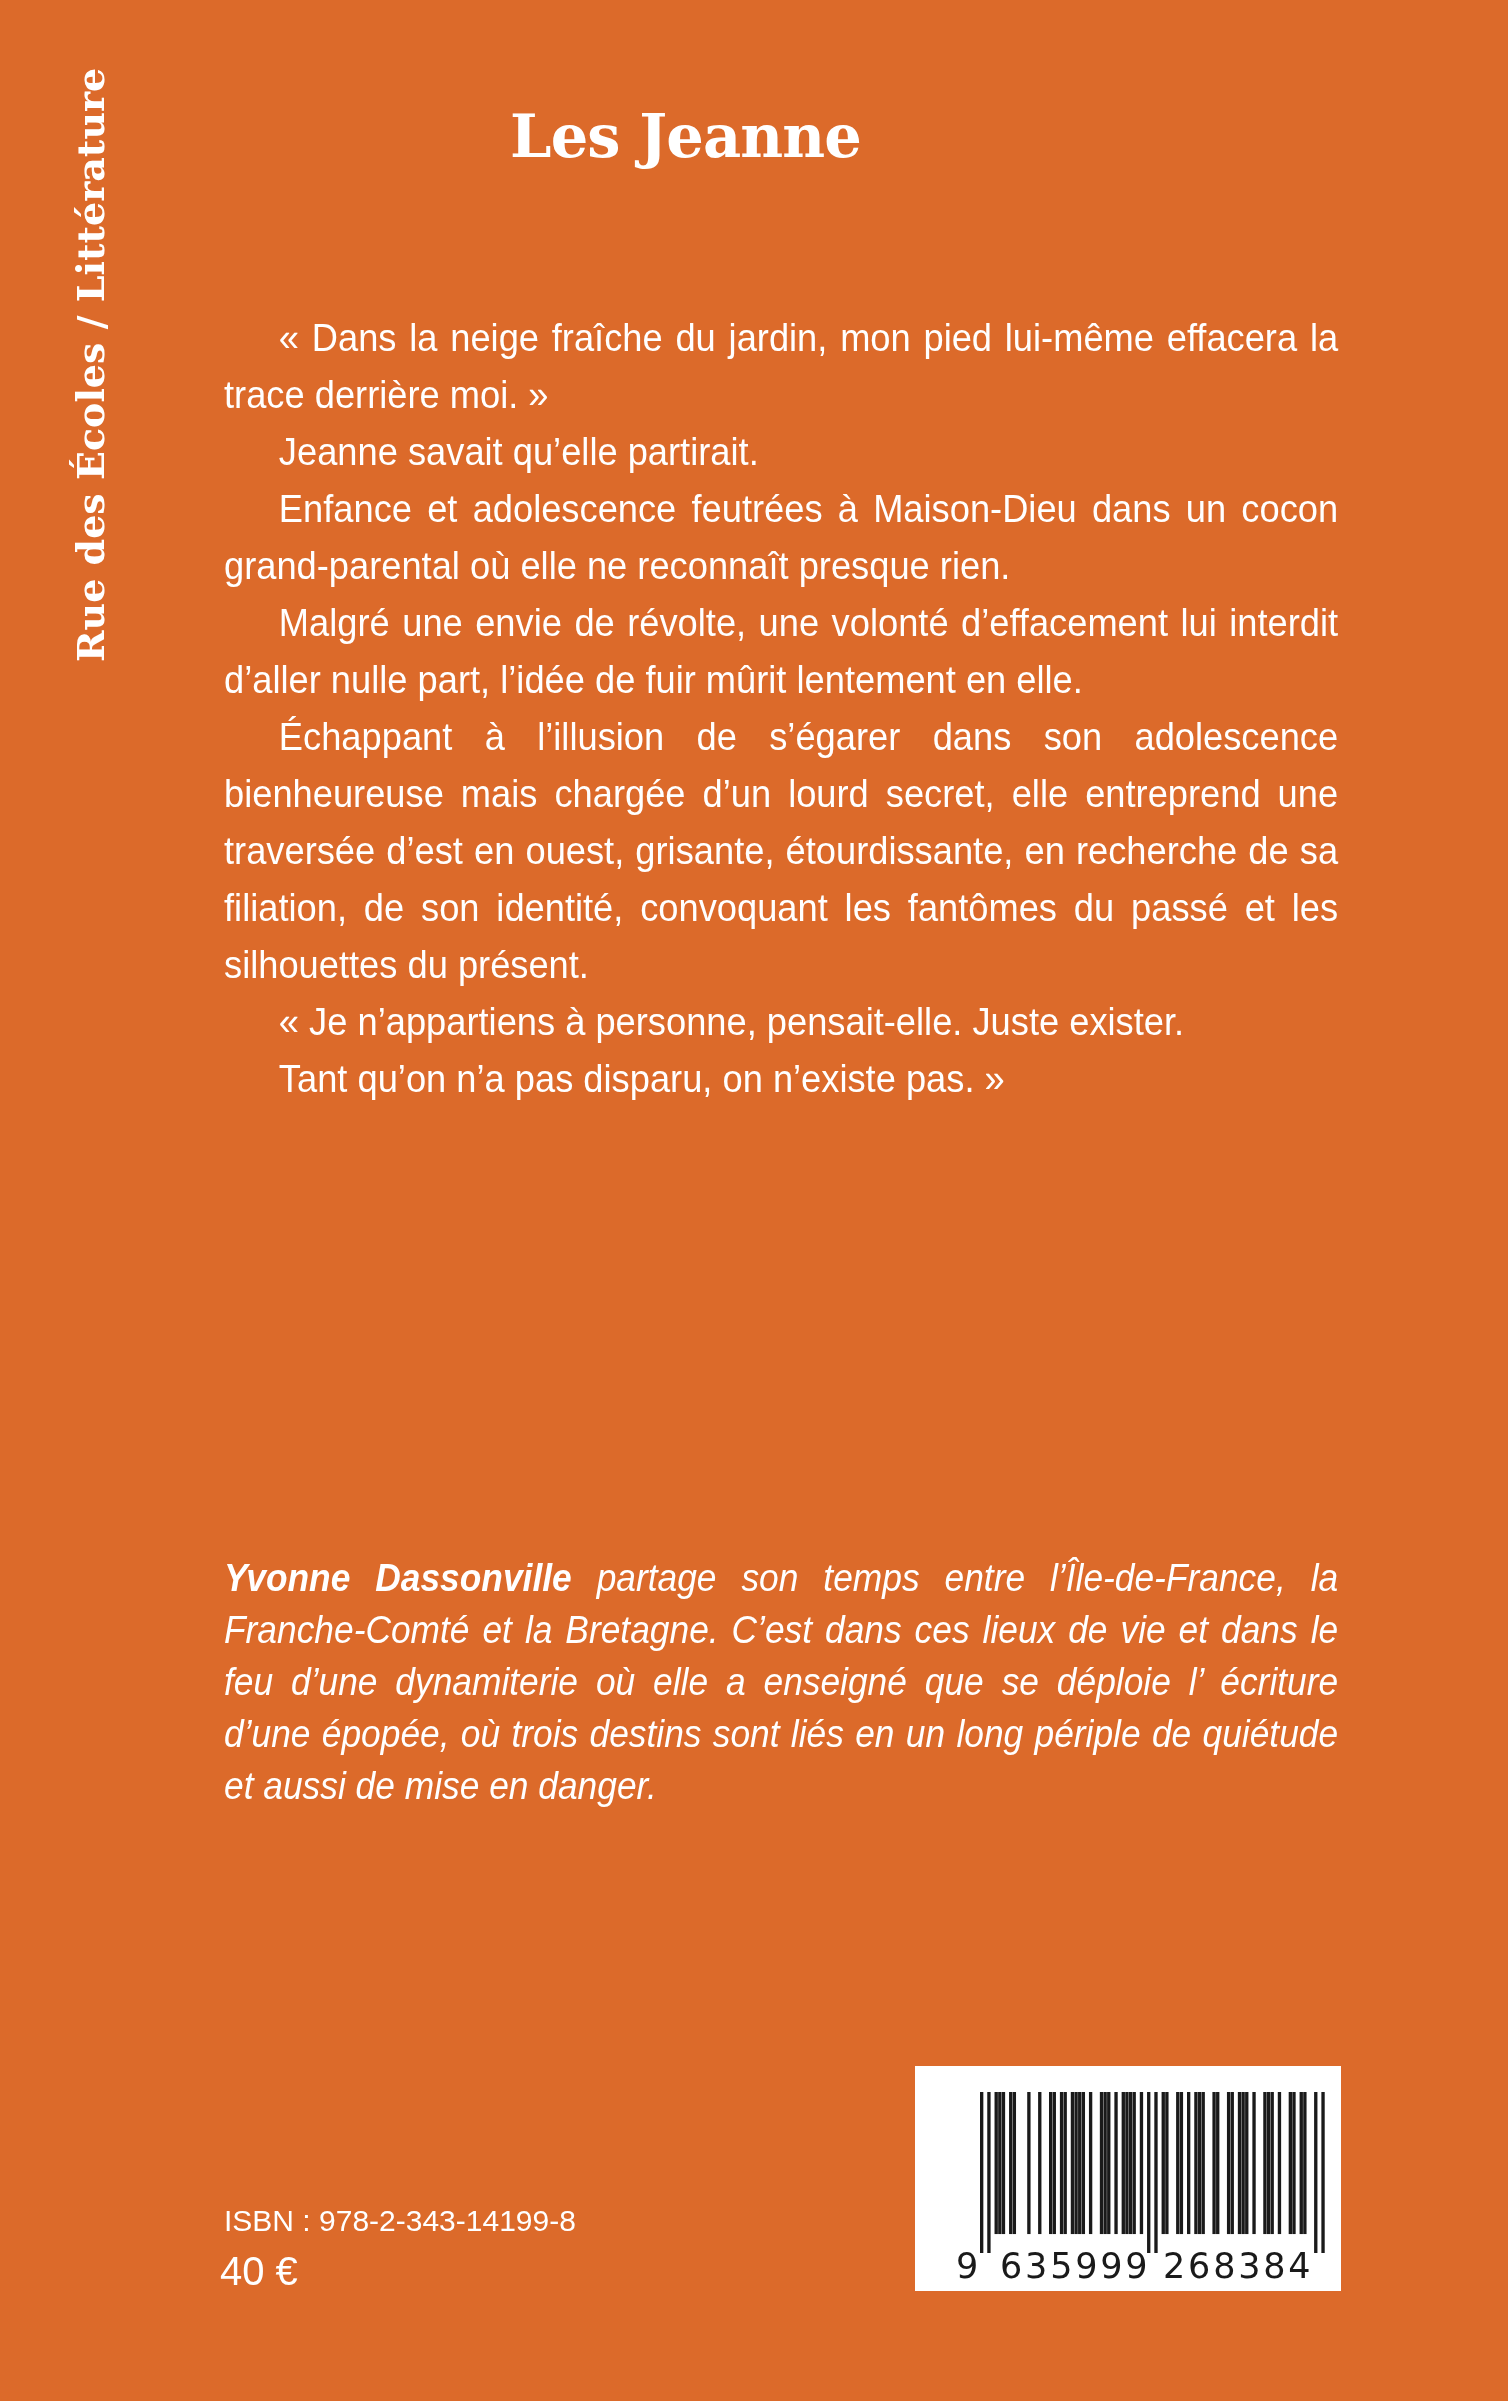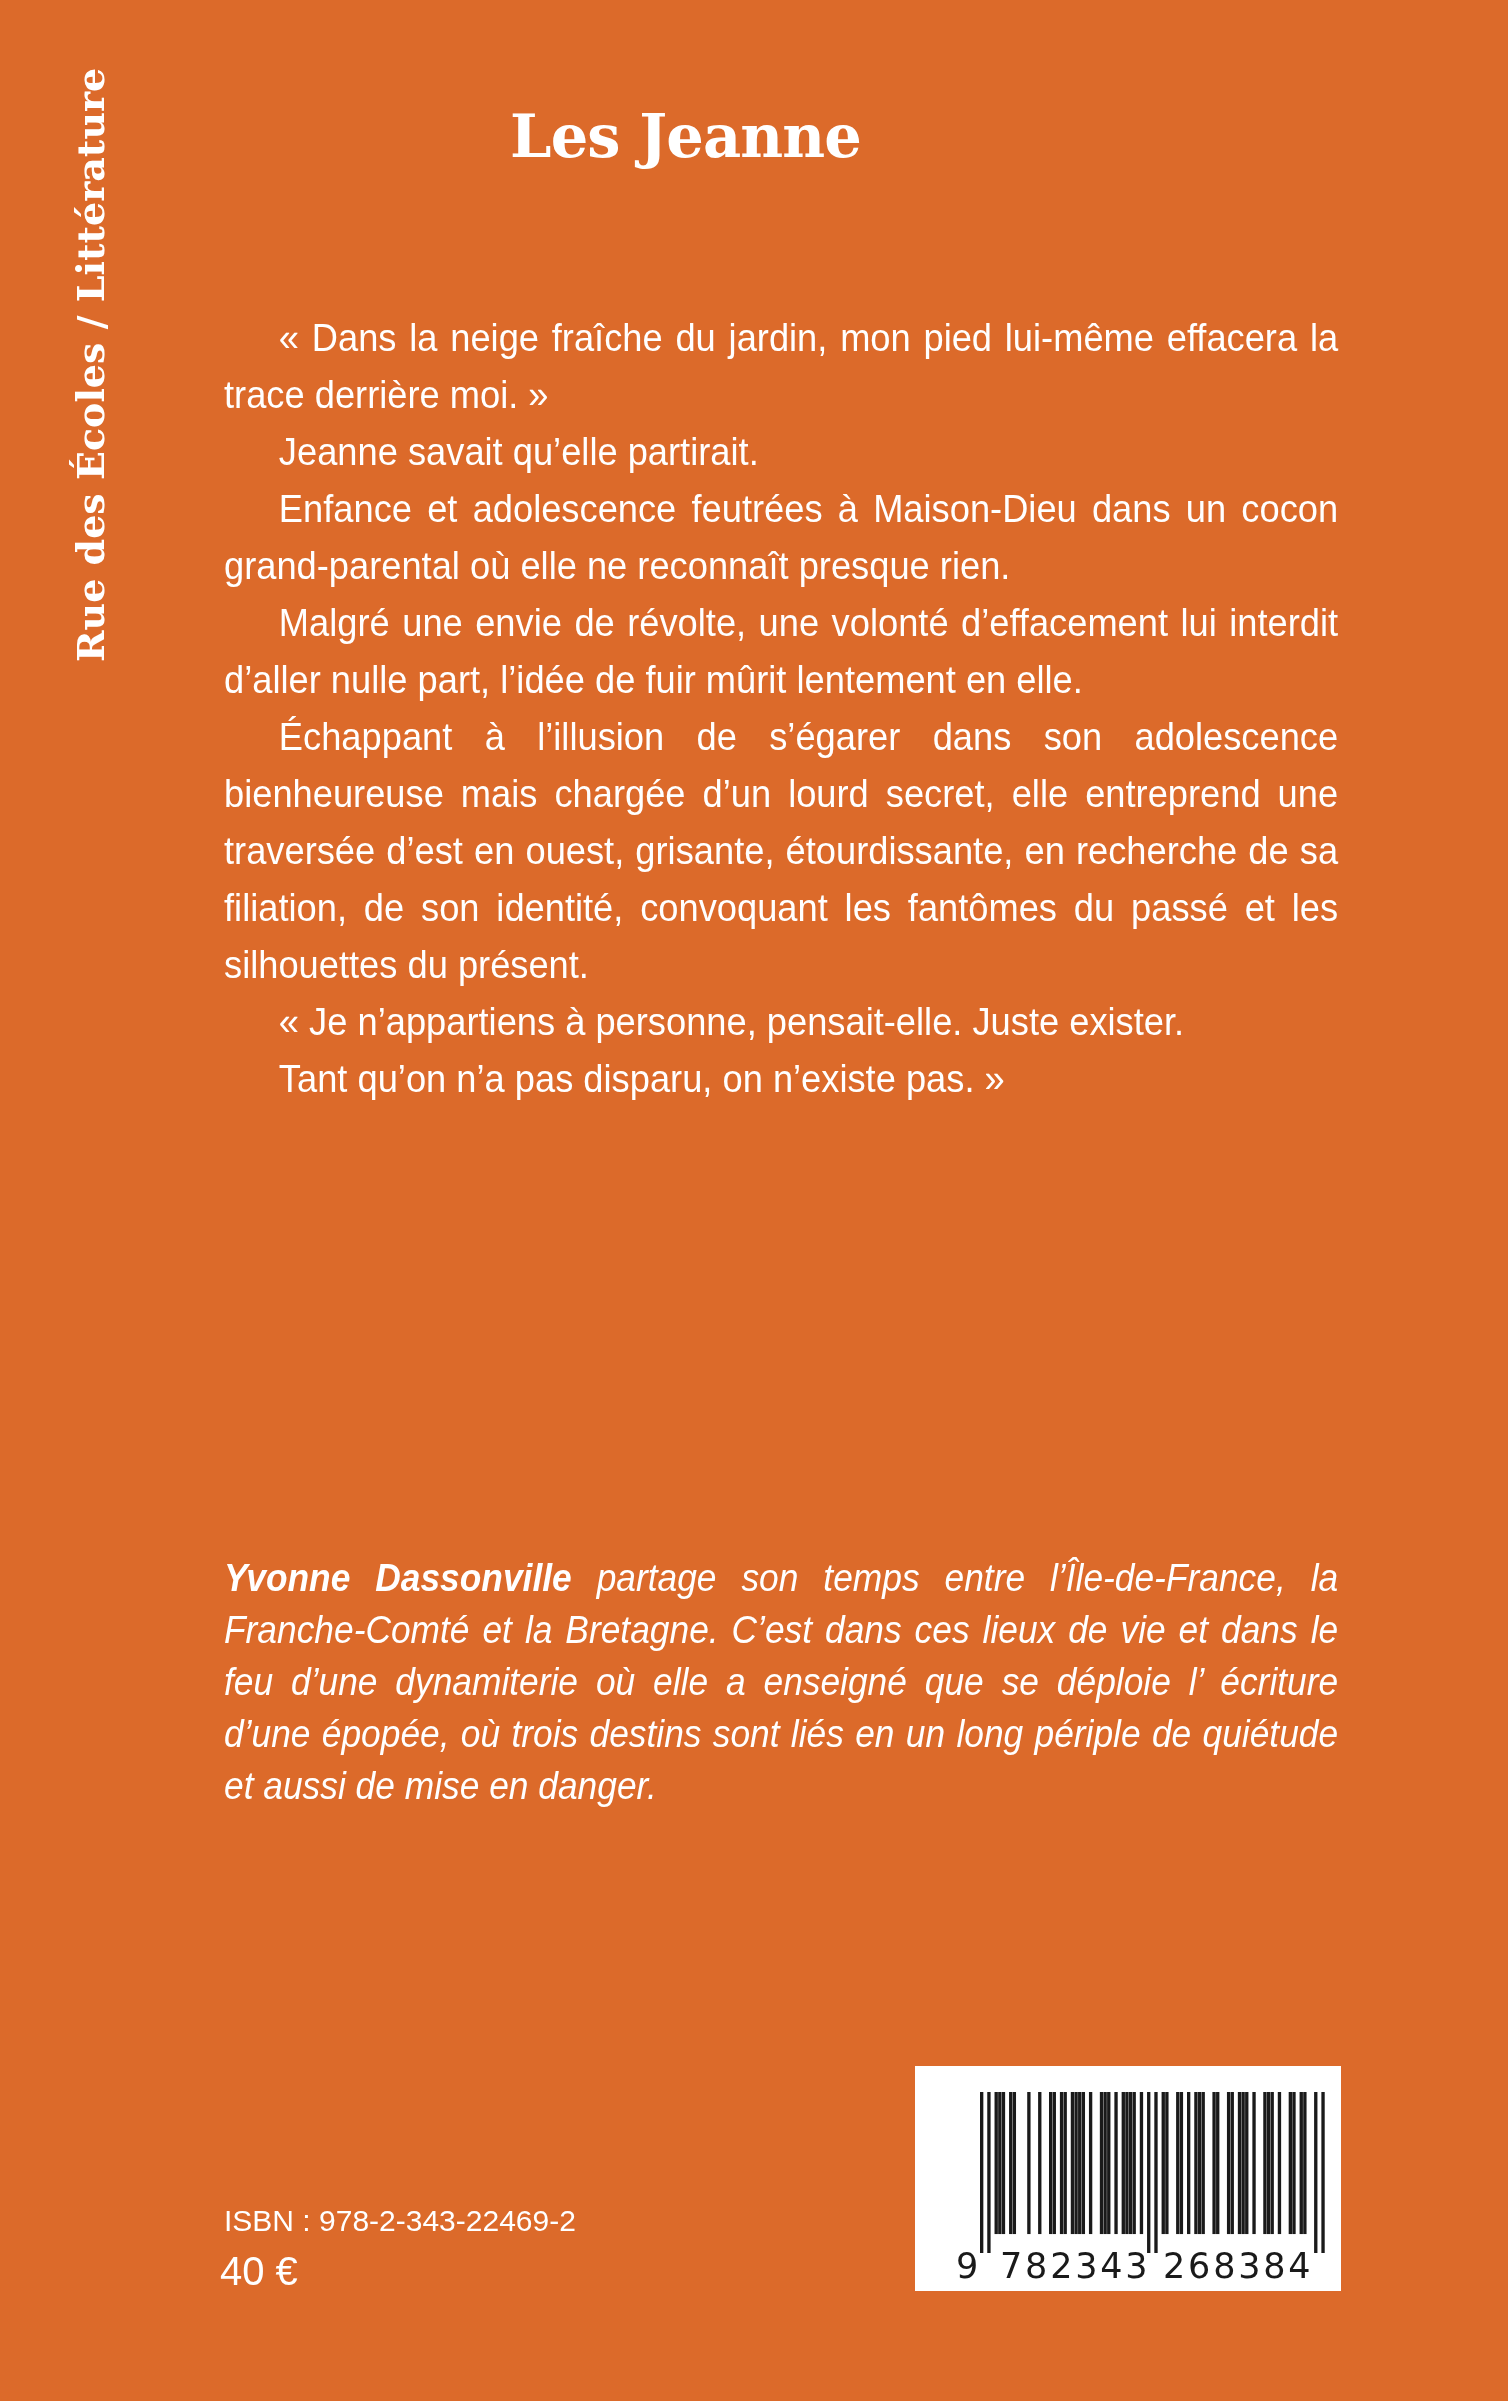--- a/index.html
+++ b/index.html
@@ -145,21 +145,21 @@
   <p>Malgré une envie de révolte, une volonté d’effacement lui interdit d’aller nulle part, l’idée de fuir mûrit lentement en elle.</p>
   <p>Échappant à l’illusion de s’égarer dans son adolescence bienheureuse mais chargée d’un lourd secret, elle entreprend une traversée d’est en ouest, grisante, étourdissante, en recherche de sa filiation, de son identité, convoquant les fantômes du passé et les silhouettes du présent.</p>
   <p>« Je n’appartiens à personne, pensait-elle. Juste exister.</p>
   <p>Tant qu’on n’a pas disparu, on n’existe pas. »</p>
 </div>
 
 <div class="bio">
   <span class="author">Yvonne Dassonville</span><span> partage son temps entre l’Île-de-France, la Franche-Comté et la Bretagne. C’est dans ces lieux de vie et dans le feu d’une dynamiterie où elle a enseigné que se déploie l’ écriture d’une épopée, où trois destins sont liés en un long périple de quiétude et aussi de mise en danger.</span>
 </div>
 
-<div class="isbn">ISBN : 978-2-343-22469-2</div>
+<div class="isbn">ISBN : 978-2-343-14199-8</div>
 <div class="price">40 €</div>
 
 <div class="barcode-box">
   <svg class="barcode-bars" viewBox="0 0 365 170" preserveAspectRatio="none">
     <g fill="#1a1a1a" id="bars">
         <rect x="0.00" y="0" width="3.53" height="170"></rect>
         <rect x="7.68" y="0" width="3.53" height="170"></rect>
         <rect x="15.37" y="0" width="3.53" height="150"></rect>
         <rect x="19.21" y="0" width="3.53" height="150"></rect>
         <rect x="23.05" y="0" width="3.53" height="150"></rect>
@@ -210,17 +210,17 @@
         <rect x="326.58" y="0" width="3.53" height="150"></rect>
         <rect x="330.42" y="0" width="3.53" height="150"></rect>
         <rect x="338.11" y="0" width="3.53" height="150"></rect>
         <rect x="341.95" y="0" width="3.53" height="150"></rect>
         <rect x="353.47" y="0" width="3.53" height="170"></rect>
         <rect x="361.16" y="0" width="3.53" height="170"></rect>
       </g>
   </svg>
   <div class="barcode-digits">
     <span style="left:41px">9</span>
-    <span style="left:85px">782343</span>
+    <span style="left:85px">635999</span>
     <span style="left:248px">268384</span>
   </div>
 </div>
 
 
 </body></html>

